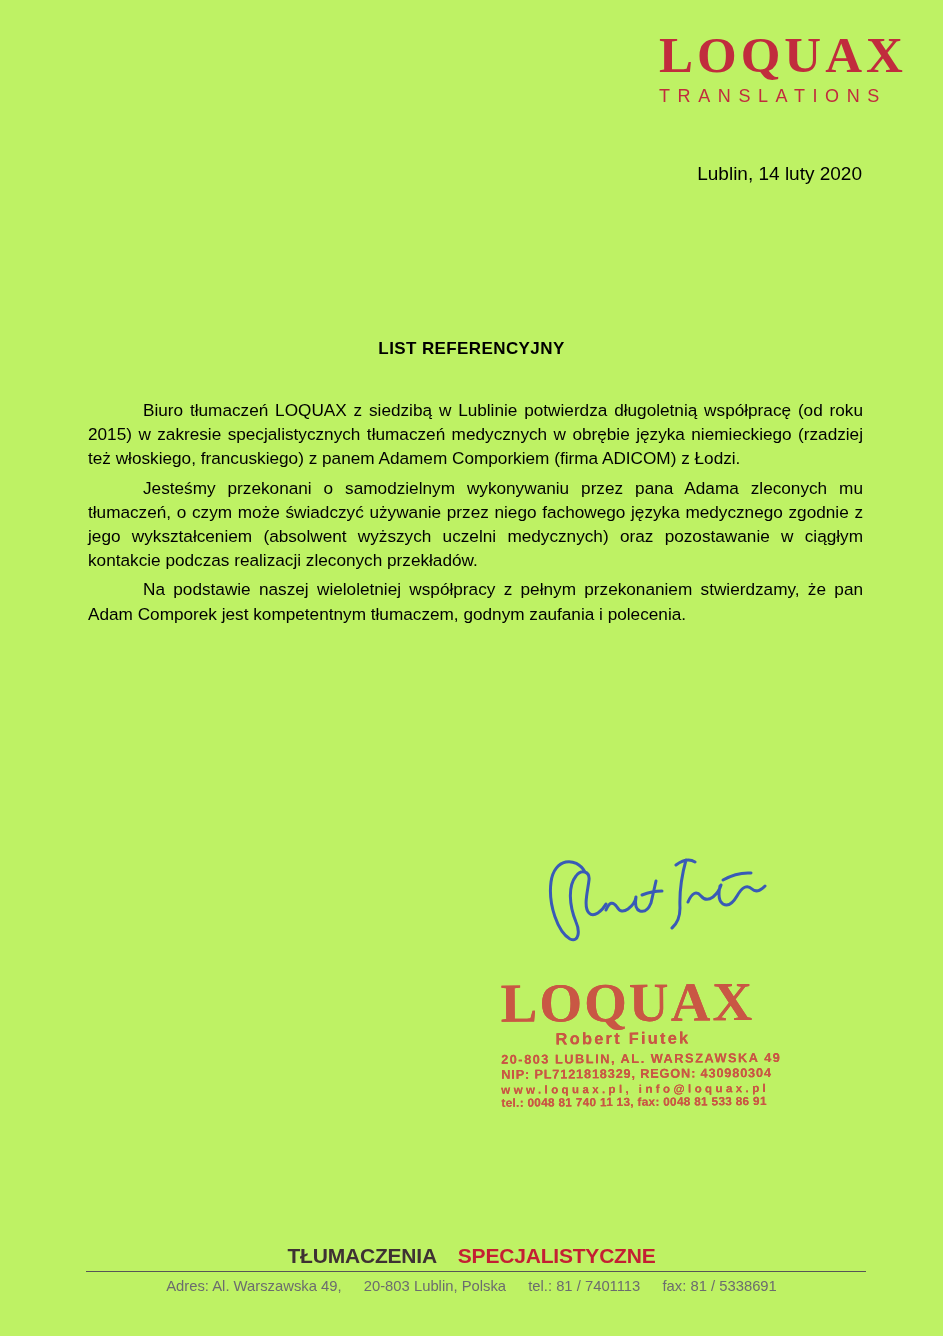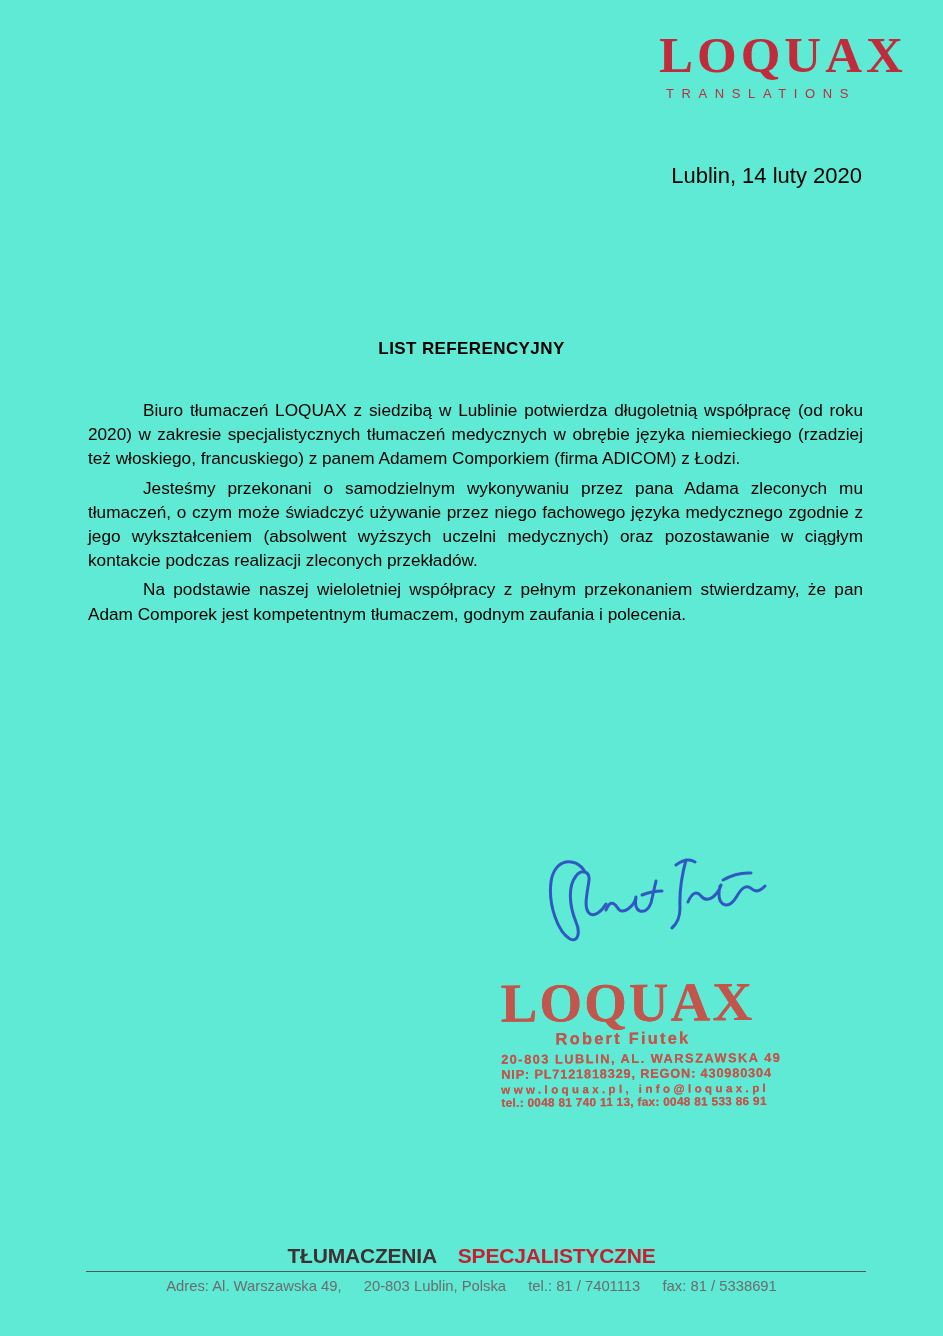--- a/index.html
+++ b/index.html
@@ -3,21 +3,21 @@
 <meta charset="utf-8">
 <style>
   * { box-sizing: border-box; }
   html, body { margin: 0; padding: 0; background: #ffffff; }
 
   .page {
     position: relative;
     width: 943px;
     height: 1336px;
     margin: 0 auto;
-    background: #5eead4;
+    background: #bef264;
     font-family: "Liberation Sans", sans-serif;
     color: #000000;
     overflow: hidden;
   }
 
   
   .logo {
     position: absolute;
     top: 30px;
     right: 80px;
@@ -29,32 +29,32 @@
   .logo-brand {
     font-family: "Liberation Serif", serif;
     font-weight: 700;
     font-size: 51px;
     line-height: 1;
     letter-spacing: 4px;
     white-space: nowrap;
   }
   .logo-tagline {
     margin-top: 5px;
-    font-size: 13px;
+    font-size: 18px;
     font-weight: 400;
     letter-spacing: 7.6px;
     white-space: nowrap;
   }
 
   
   .dateline {
     position: absolute;
     top: 163px;
     right: 81px;
-    font-size: 22px;
+    font-size: 19px;
   }
 
   
   .letter-title {
     position: absolute;
     top: 339px;
     left: 0;
     width: 100%;
     text-align: center;
     font-size: 17px;
@@ -186,21 +186,21 @@
   <div class="logo">
     <div class="logo-brand">LOQUAX</div>
     <div class="logo-tagline">TRANSLATIONS</div>
   </div>
 
   <div class="dateline">Lublin, 14 luty 2020</div>
 
   <div class="letter-title">LIST REFERENCYJNY</div>
 
   <div class="letter-body">
-    <p>Biuro tłumaczeń LOQUAX z siedzibą w Lublinie potwierdza długoletnią współpracę (od roku 2020) w zakresie specjalistycznych tłumaczeń medycznych w obrębie języka niemieckiego (rzadziej też włoskiego, francuskiego) z panem Adamem Comporkiem (firma ADICOM) z Łodzi.</p>
+    <p>Biuro tłumaczeń LOQUAX z siedzibą w Lublinie potwierdza długoletnią współpracę (od roku 2015) w zakresie specjalistycznych tłumaczeń medycznych w obrębie języka niemieckiego (rzadziej też włoskiego, francuskiego) z panem Adamem Comporkiem (firma ADICOM) z Łodzi.</p>
     <p>Jesteśmy przekonani o samodzielnym wykonywaniu przez pana Adama zleconych mu tłumaczeń, o czym może świadczyć używanie przez niego fachowego języka medycznego zgodnie z jego wykształceniem (absolwent wyższych uczelni medycznych) oraz pozostawanie w ciągłym kontakcie podczas realizacji zleconych przekładów.</p>
     <p class="final">Na podstawie naszej wieloletniej współpracy z pełnym przekonaniem stwierdzamy, że pan Adam Comporek jest kompetentnym tłumaczem, godnym zaufania i polecenia.</p>
   </div>
 
   <svg class="signature" viewBox="0 0 235 100" role="img" aria-label="Robert Fiutek">
     <g fill="none" stroke="#2b4abf" stroke-width="3" stroke-linecap="round" stroke-linejoin="round" opacity="0.9">
       <path d="M47 22 C38 6 16 8 13 32 C10 55 20 82 32 89 C41 93 42 81 38 72 C31 55 30 36 38 26 C43 19 52 21 51 30 C50 40 45 57 51 63 C56 68 64 61 68 54"></path>
       <path d="M68 60 q5 -12 11 -3 q4 7 11 2 q7 -5 8 -12 q-2 12 4 14 q7 2 11 -8 l5 -22 m-14 14 q10 -4 20 -4"></path>
       <path d="M138 15 q11 -8 19 -3 m-9 -2 q-7 25 -6 48 q0 13 -8 20"></path>
       <path d="M150 52 q6 -14 13 -6 q5 6 12 1 q6 -5 8 -12 m-1 1 q-3 14 3 18 q7 4 14 -8 q8 -14 15 -7 q5 5 13 -3"></path>

